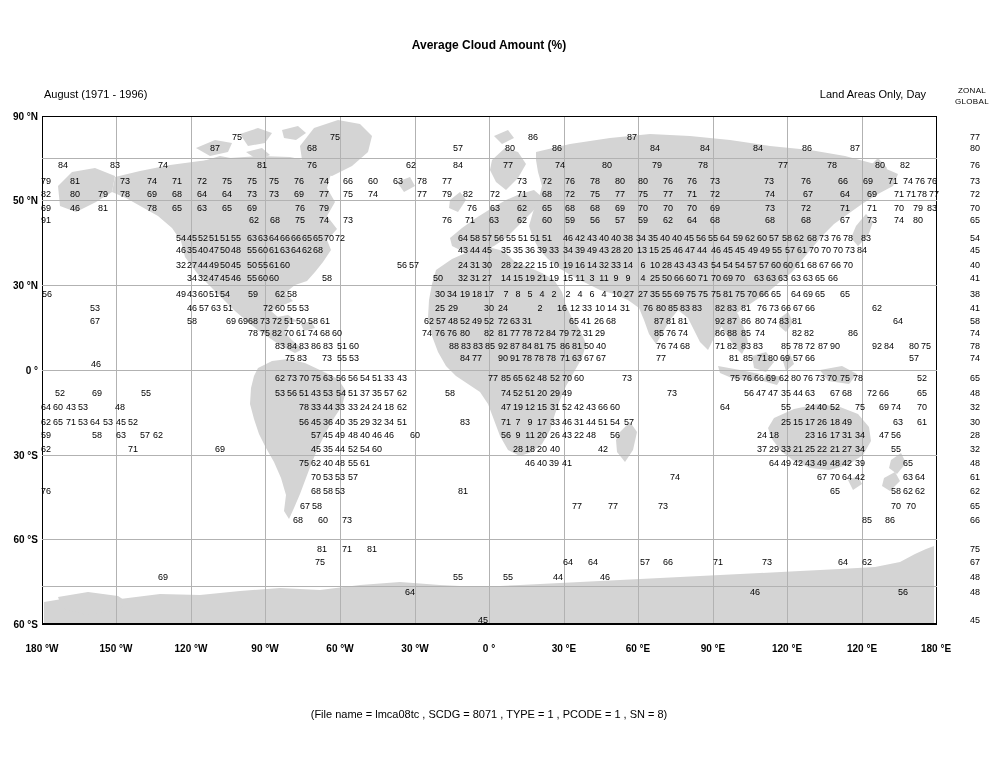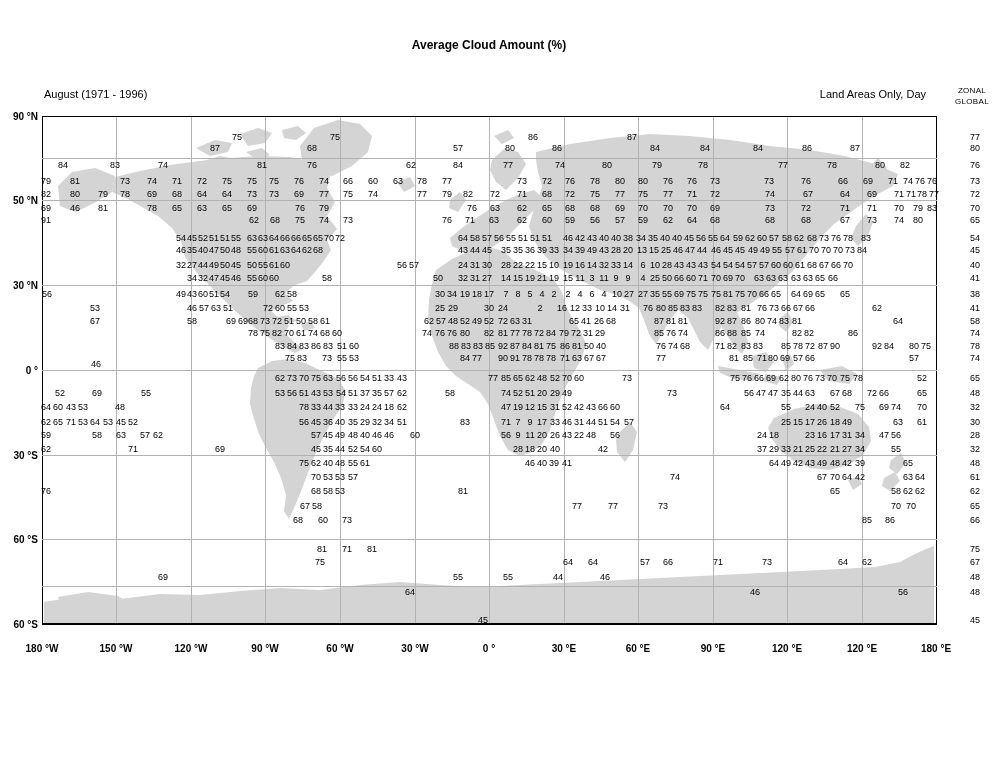--- a/index.html
+++ b/index.html
@@ -945,13 +945,14 @@
       <div class="lonlab" style="left: 415px; top: 643px;">30 °W</div>
       <div class="lonlab" style="left: 489px; top: 643px;">0 °</div>
       <div class="lonlab" style="left: 564px; top: 643px;">30 °E</div>
       <div class="lonlab" style="left: 638px; top: 643px;">60 °E</div>
       <div class="lonlab" style="left: 713px; top: 643px;">90 °E</div>
       <div class="lonlab" style="left: 787px; top: 643px;">120 °E</div>
       <div class="lonlab" style="left: 862px; top: 643px;">120 °E</div>
       <div class="lonlab" style="left: 936px; top: 643px;">180 °E</div>
     </div>
 
+  <div class="ctr fileinfo">(File name = lmca08tc , SCDG = 8071 , TYPE = 1 , PCODE = 1 , SN = 8)</div>
 </div>
 
 </body></html>

